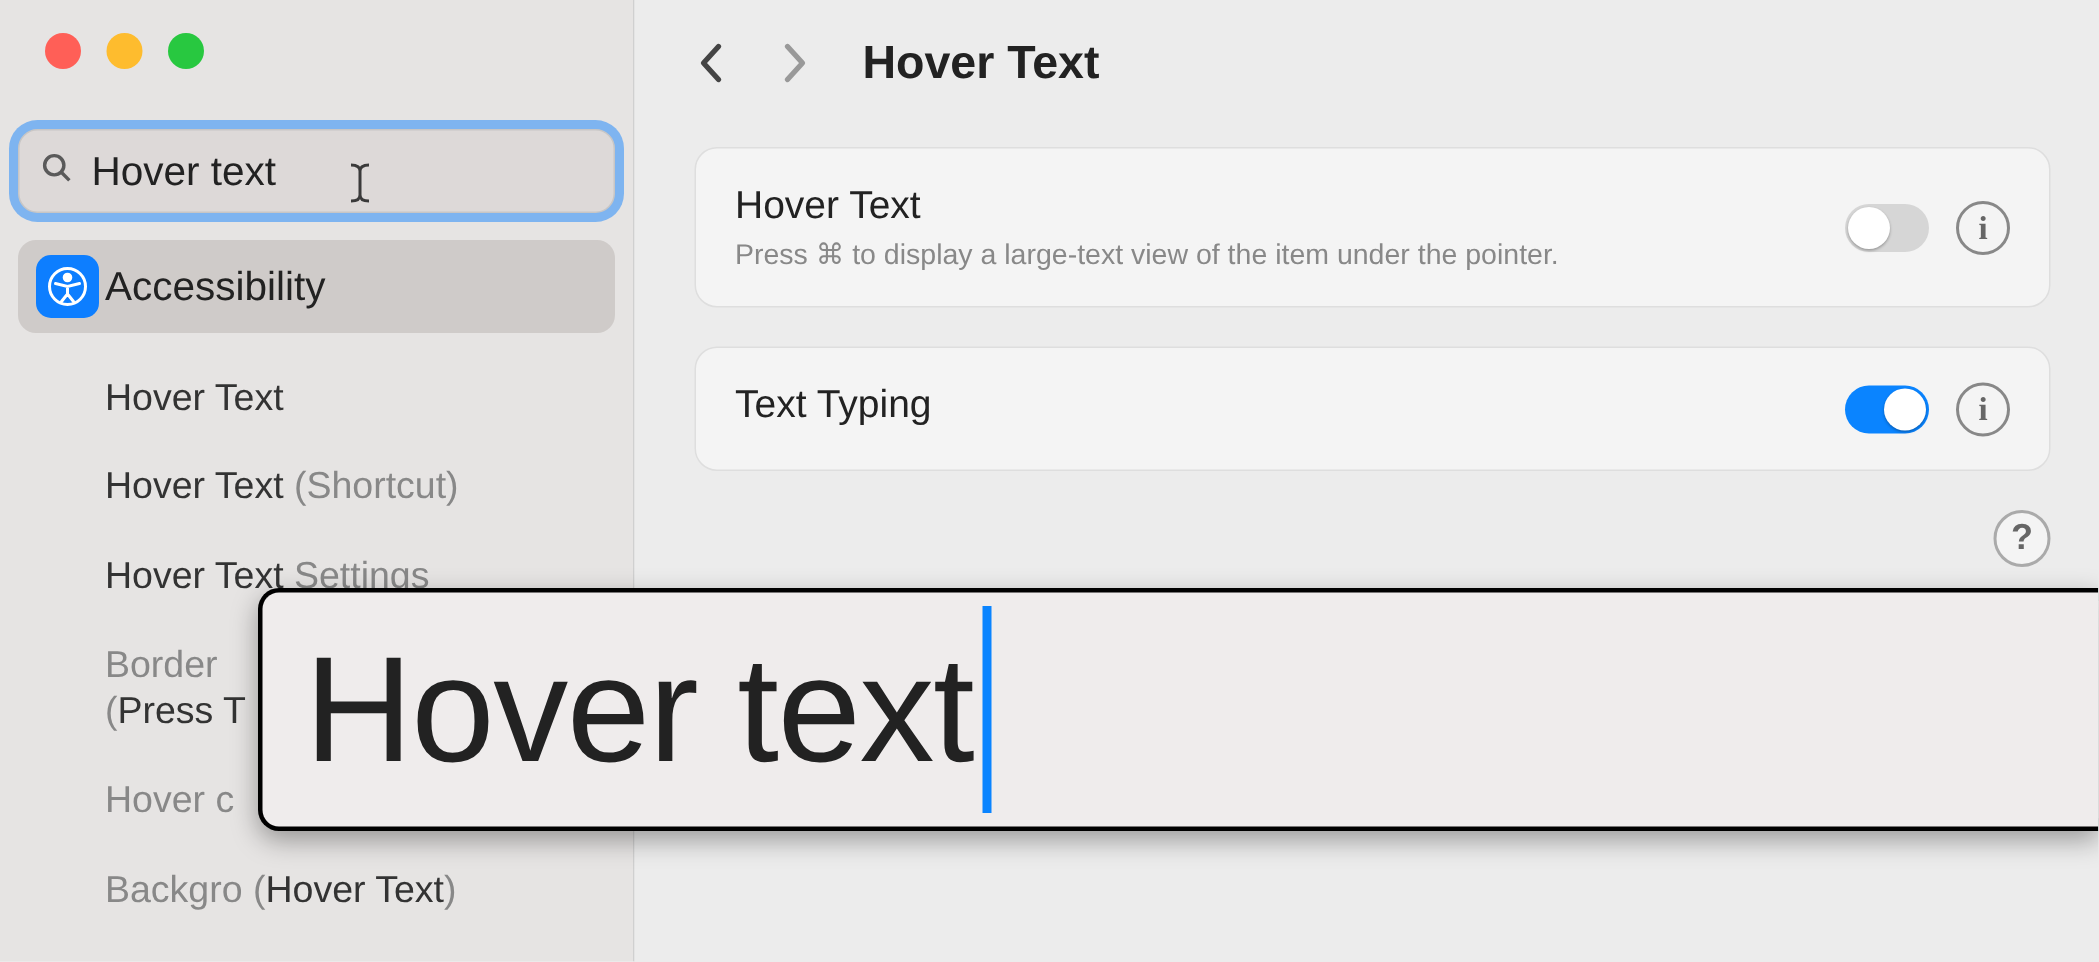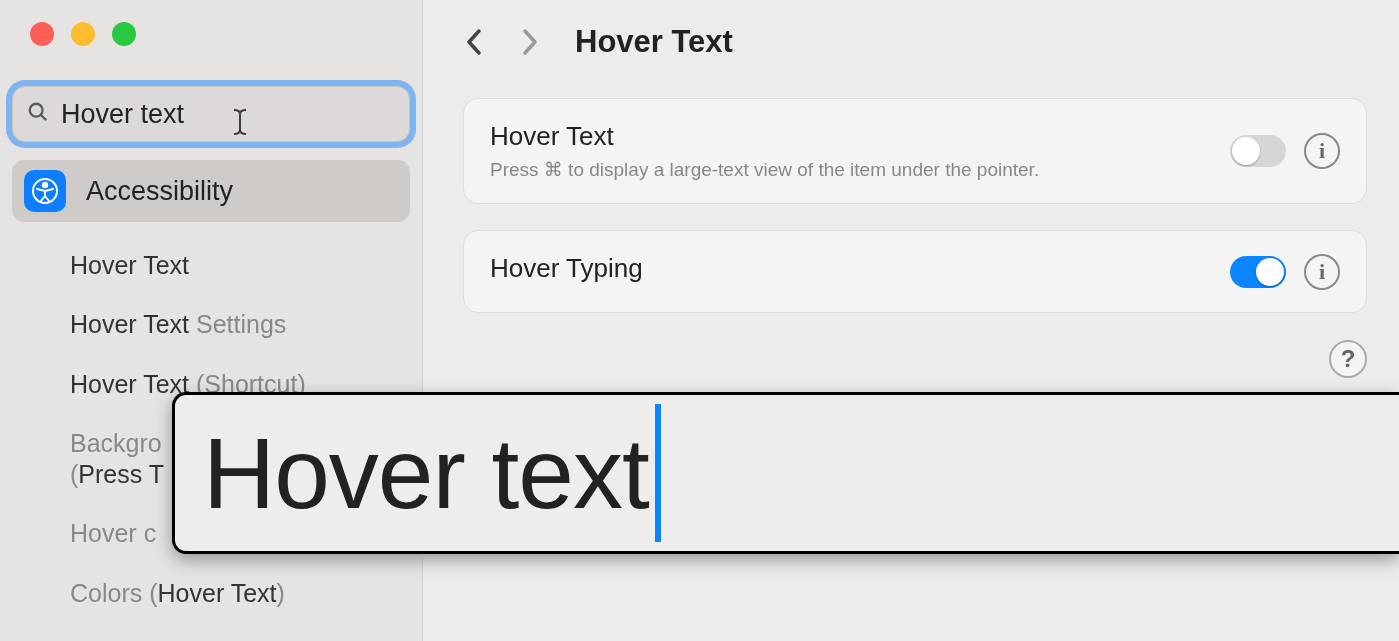--- a/index.html
+++ b/index.html
@@ -77,21 +77,21 @@
   .text-cursor-icon {
     position: absolute;
     left: 218px;
     top: 22px;
     color: #3a3a3a;
     pointer-events: none;
   }
   .category {
     display: flex;
     align-items: center;
-    gap: 20px;
+    gap: 4px;
     margin: 0 12px;
     padding: 10px 12px;
     border-radius: 12px;
     background: #cfcbc9;
     cursor: default;
     text-align: right;
   }
   .cat-icon {
     width: 42px; height: 42px;
     background: #0d7eff;
@@ -262,34 +262,34 @@
         </svg>
       </div>
       <span class="cat-label">Accessibility</span>
     </div>
 
     <div class="results">
       <div class="result">
         <span>Hover Text</span><span class="muted"></span>
       </div>
       <div class="result">
+        <span>Hover Text</span><span class="muted"> (Shortcut)</span>
+      </div>
+      <div class="result">
         <span>Hover Text</span><span class="muted"> Settings</span>
       </div>
       <div class="result">
-        <span>Hover Text</span><span class="muted"> (Shortcut)</span>
-      </div>
-      <div class="result">
-        <span class="muted">Backgro</span><br>
+        <span class="muted">Border</span><br>
         <span class="muted">(</span><span>Press T</span>
       </div>
       <div class="result">
         <span class="muted">Hover </span><span class="muted">c</span>
       </div>
       <div class="result">
-        <span class="muted">Colors (</span><span>Hover Text</span><span class="muted">)</span>
+        <span class="muted">Backgro (</span><span>Hover Text</span><span class="muted">)</span>
       </div>
       <div class="result">
         <span class="muted">Element-highlight color</span>
       </div>
     </div>
   </div>
 
   <div class="main">
     <div class="header">
       <span class="nav-btn enabled">
@@ -316,21 +316,21 @@
           </div>
         <div class="info-btn">
             <span>i</span>
           </div>
       </div>
     </div>
 
     <div class="panel">
       <div class="row">
         <div class="row-text">
-          <div class="setting-title">Hover Typing</div>
+          <div class="setting-title">Text Typing</div>
         </div>
         <div class="toggle on">
             <div class="knob"></div>
           </div>
         <div class="info-btn">
             <span>i</span>
           </div>
       </div>
     </div>
 

